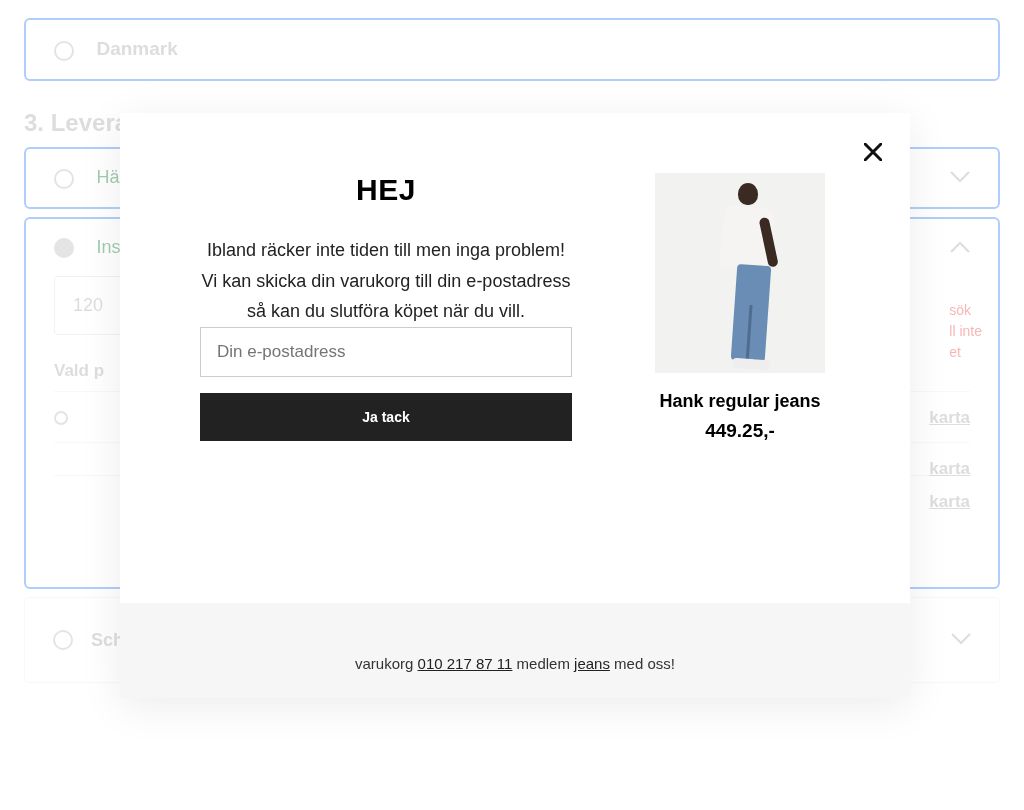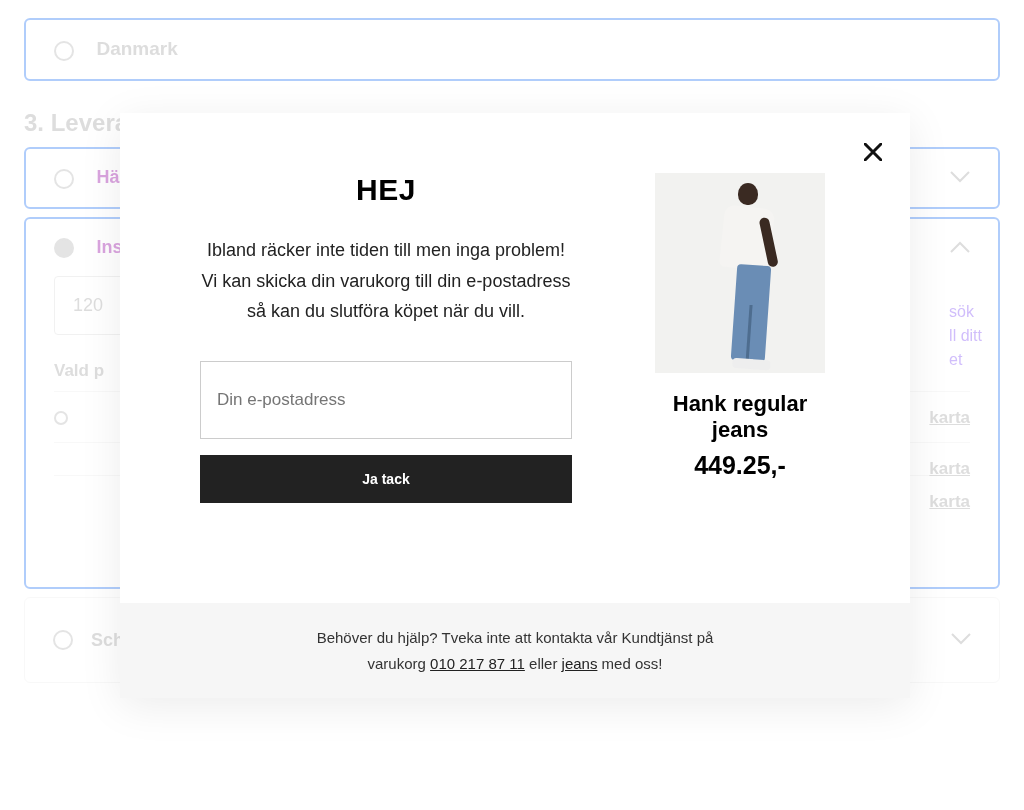--- a/index.html
+++ b/index.html
@@ -5,53 +5,53 @@
   * { box-sizing: border-box; margin: 0; padding: 0; }
   html, body { width: 1024px; height: 810px; font-family: -apple-system, BlinkMacSystemFont, "Segoe UI", Arial, sans-serif; background: #fff; overflow: hidden; }
 
   
   .bg-page { position: absolute; inset: 0; padding: 10px 24px; color: #999; }
   .bg-card { border: 2px solid #3b82f6; border-radius: 6px; padding: 18px 28px; margin: 8px 0; position: relative; }
   .bg-radio { display: inline-block; width: 20px; height: 20px; border: 2px solid #bbb; border-radius: 50%; vertical-align: middle; margin-right: 18px; }
   .bg-radio.filled { background: #bbb; }
   .bg-country { font-size: 19px; font-weight: 700; color: #aaa; }
   .bg-step { font-size: 24px; font-weight: 800; color: #aaa; margin: 28px 0 10px 0; }
-  .bg-option { font-size: 18px; font-weight: 700; color: #a21caf; }
+  .bg-option { font-size: 18px; font-weight: 400; color: #15803d; }
   .bg-chevron { position: absolute; right: 28px; top: 20px; color: #aaa; }
   .bg-inner { margin: 18px 0 0 0; }
   .bg-input { border: 1px solid #ddd; border-radius: 4px; padding: 18px 18px; color: #aaa; font-size: 18px; margin-bottom: 10px; width: 200px; }
   .bg-label { font-size: 17px; font-weight: 700; color: #aaa; margin: 26px 0 10px 0; display: block; }
   .bg-radio-sm { display: inline-block; width: 14px; height: 14px; border: 2px solid #bbb; border-radius: 50%; vertical-align: middle; margin-right: 12px; }
   .bg-link { color: #aaa; text-decoration: underline; font-weight: 700; font-size: 17px; float: right; }
   .bg-row { padding: 16px 0; border-top: 1px solid #eee; }
   .bg-visa { text-align: center; font-size: 18px; font-weight: 700; color: #aaa; padding: 14px 0; }
   .bg-ship { display: flex; align-items: center; padding: 18px 28px; border: 1px solid #eee; border-radius: 6px; }
   .bg-ship-title { font-size: 18px; font-weight: 700; color: #aaa; margin-right: 24px; min-width: 160px; }
   .bg-ship-desc { font-size: 17px; color: #aaa; line-height: 1.4; flex: 1; }
-  .bg-side-text { position: absolute; right: 42px; top: 300px; color: #8b5cf6; font-size: 16px; text-align: left; line-height: 1.5; }
+  .bg-side-text { position: absolute; right: 42px; top: 300px; color: #ef4444; font-size: 14px; text-align: left; line-height: 1.5; }
 
   
   .overlay { position: absolute; inset: 0; background: rgba(255,255,255,0.6); }
 
   
   .modal { position: absolute; left: 120px; top: 113px; width: 790px; height: 585px; background: #fff; box-shadow: 0 8px 40px rgba(0,0,0,0.08); }
   .modal-close { position: absolute; top: 28px; right: 28px; font-size: 24px; font-weight: 700; cursor: pointer; line-height: 1; }
   .modal-body { display: flex; padding: 60px 80px 30px 80px; gap: 78px; }
   .modal-left { flex: 1; text-align: center; }
   .modal-title { font-size: 30px; font-weight: 800; letter-spacing: 0.5px; margin-bottom: 28px; }
-  .modal-text { font-size: 18px; line-height: 1.7; color: #222; margin-bottom: 34px; }
-  .modal-input { width: 100%; padding: 28px 16px; font-size: 17px; border: 1px solid #ccc; color: #888; margin-bottom: 16px; outline: none; }
+  .modal-text { font-size: 18px; line-height: 1.7; color: #222; }
+  .modal-input { width: 100%; padding: 14px 16px; font-size: 17px; border: 1px solid #ccc; color: #888; margin-bottom: 16px; outline: none; }
   .modal-buttons { display: flex; gap: 14px; margin-bottom: 28px; }
   .btn { flex: 1; padding: 14px 0; font-size: 14px; font-weight: 700; cursor: pointer; border: 2px solid #222; background: #fff; }
   .btn.primary { background: #222; color: #fff; }
   .modal-backlink { font-size: 16px; font-weight: 700; color: #222; cursor: pointer; }
   .modal-right { width: 180px; text-align: center; }
   .product-img { width: 170px; height: 200px; background: #f2f2f0; margin: 0 auto 18px auto; position: relative; overflow: hidden; }
-  .product-name { font-size: 22px; font-weight: 800; margin-bottom: 8px; }
-  .product-price { font-size: 25px; font-weight: 800; }
+  .product-name { font-size: 18px; font-weight: 800; margin-bottom: 8px; }
+  .product-price { font-size: 19px; font-weight: 800; }
 
   
   .figure { position: absolute; left: 55px; top: 10px; }
   .head { width: 20px; height: 22px; background: #3a2a22; border-radius: 50% 50% 45% 45%; margin-left: 28px; }
   .torso { width: 50px; height: 62px; background: #f5f4f2; border-radius: 10px 10px 6px 6px; margin-top: 2px; margin-left: 12px; transform: rotate(6deg); position: relative; }
   .arm { position: absolute; width: 10px; height: 50px; background: #3a2a22; border-radius: 5px; right: -2px; top: 8px; transform: rotate(-18deg); }
   .legs { width: 34px; height: 96px; background: #6a8db5; margin-left: 24px; margin-top: -4px; transform: rotate(4deg); border-radius: 4px; position: relative; }
   .leg-split { position: absolute; left: 15px; top: 40px; width: 3px; height: 56px; background: #4e6d8f; }
   .shoe { width: 22px; height: 10px; background: #eee; border-radius: 4px; position: absolute; bottom: -8px; }
   .shoe.s1 { left: 2px; }
@@ -120,21 +120,21 @@
     </span>
     <span style="margin-left:20px;">
       <svg class="chev" viewBox="0 0 20 12">
           <path d="M1 1 L10 10 L19 1" stroke="#aaa" stroke-width="2" fill="none"></path>
         </svg>
     </span>
   </div>
 
   <div class="bg-side-text">
     <span>sök</span><br>
-    <span>ll ditt</span><br>
+    <span>ll inte</span><br>
     <span>et</span>
   </div>
 </div>
 
 <div class="overlay"></div>
 
 <div class="modal">
   <div class="modal-close">
     <svg width="18" height="18" viewBox="0 0 18 18">
         <path d="M1 1 L17 17 M17 1 L1 17" stroke="#111" stroke-width="3" stroke-linecap="round"></path>
@@ -164,16 +164,16 @@
             <div class="shoe s2"></div>
           </div>
         </div>
       </div>
       <div class="product-name">Hank regular jeans</div>
       <div class="product-price">449.25,-</div>
     </div>
   </div>
 
   <div class="modal-footer">
-    <span>Behöver du hjälp? Tveka inte att kontakta vår Kundtjänst på</span><br>
-    <span>varukorg </span><a href="#">010 217 87 11</a><span> eller </span><a href="#">jeans</a><span> med oss!</span>
+    <br>
+    <span>varukorg </span><a href="#">010 217 87 11</a><span> medlem </span><a href="#">jeans</a><span> med oss!</span>
   </div>
 </div>
 
 </body></html>

